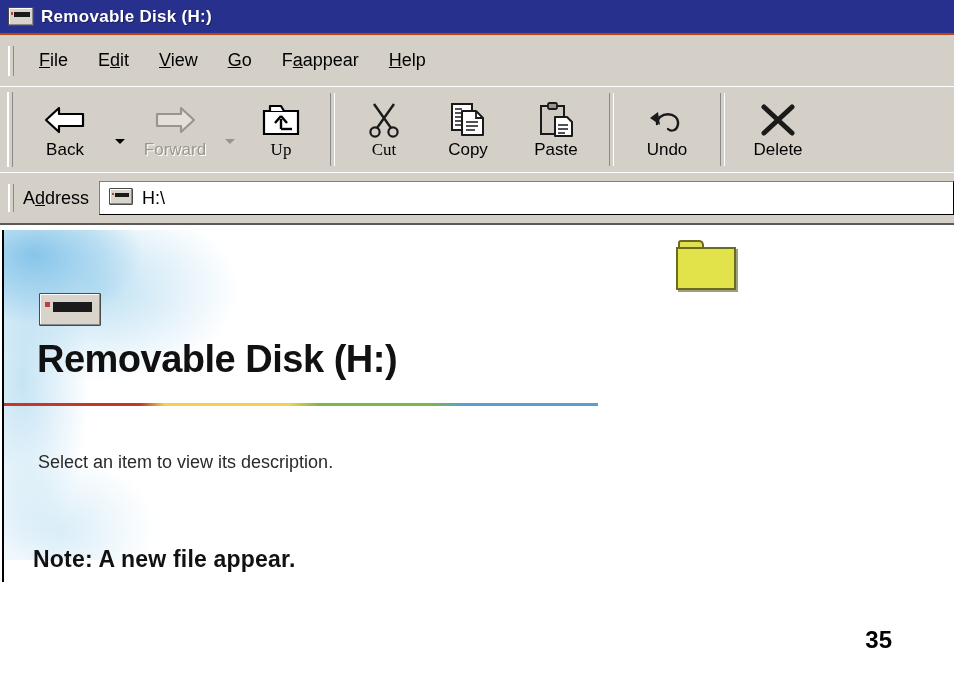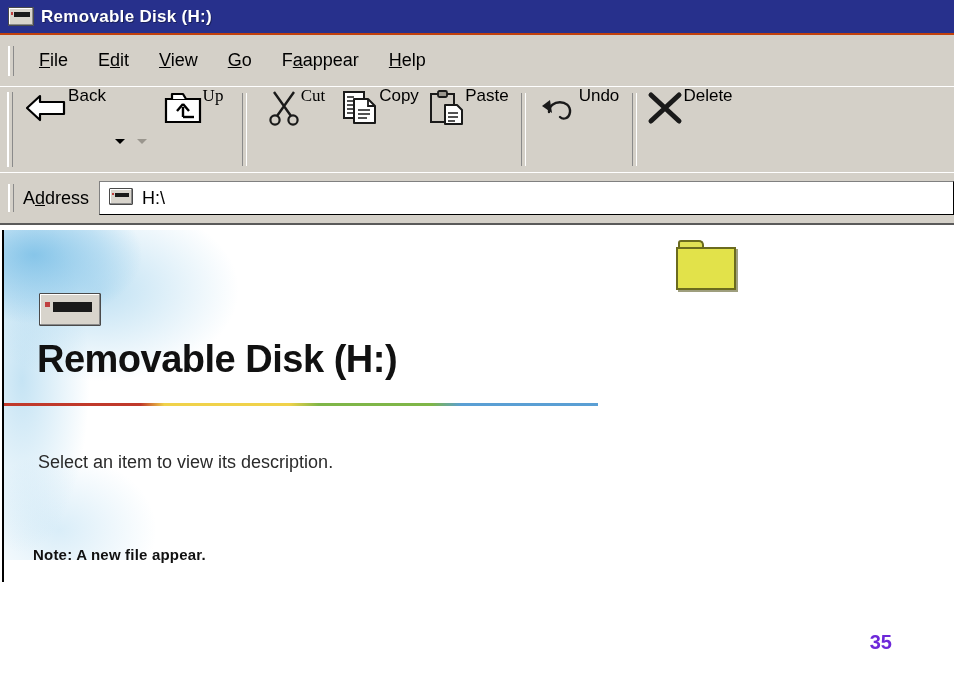--- a/index.html
+++ b/index.html
@@ -126,21 +126,22 @@
   }
   #toolbar .tb-gripper {
     width: 3px; margin: 5px 8px 5px 7px;
     border-left: 2px solid #ffffff;
     border-right: 1px solid #8a8a8a;
     flex: 0 0 auto;
   }
   .tb-btn {
     width: 88px;
     display: flex;
-    flex-direction: row;
+    flex-direction: column;
+    align-items: center;
     justify-content: center;
     flex: 0 0 auto;
     cursor: default;
   }
   .tb-btn.narrow { width: 80px; font-family: Liberation Serif, serif; }
   .tb-btn .ico {
     height: 42px;
     display: flex;
     align-items: center;
     justify-content: center;
@@ -315,32 +316,32 @@
     background: #e2e24a;
     border: 2px solid #6b6b1e;
     box-sizing: border-box;
     box-shadow: 2px 2px 0 rgba(80,80,20,0.55);
   }
 
   
   #note-text {
     position: absolute;
     left: 33px; top: 546px;
-    font-size: 15px;
+    font-size: 23px;
     font-weight: bold;
     color: #111111;
     letter-spacing: 0.2px;
     white-space: nowrap;
   }
   #page-number {
     position: absolute;
     right: 62px; bottom: 22px;
-    font-size: 20px;
+    font-size: 24px;
     font-weight: bold;
-    color: #6d28d9;
+    color: #000000;
   }
 </style>
 </head>
 <body>
 
 <div id="page">
 
   <div id="explorer-window">
 
     <div id="title-bar">
@@ -374,20 +375,28 @@
           <svg width="44" height="30" viewBox="0 0 44 30">
             <path d="M16 3 L3 15 L16 27 L16 21 L40 21 L40 9 L16 9 Z" fill="#ffffff" stroke="#000000" stroke-width="2.2" stroke-linejoin="round"></path>
           </svg>
         </span>
         <span class="lbl">Back</span>
       </div>
       <div class="tb-drop">
           <i></i>
         </div>
 
+      <div class="tb-btn disabled">
+        <span class="ico">
+          <svg width="44" height="30" viewBox="0 0 44 30">
+            <path d="M28 3 L41 15 L28 27 L28 21 L4 21 L4 9 L28 9 Z" fill="#e4e0d8" stroke="#9a968e" stroke-width="2.2" stroke-linejoin="round"></path>
+          </svg>
+        </span>
+        <span class="lbl">Forward</span>
+      </div>
       <div class="tb-drop disabled">
           <i></i>
         </div>
 
       <div class="tb-btn narrow">
         <span class="ico">
           <svg width="40" height="34" viewBox="0 0 40 34">
             <path d="M3 8 L3 31 L37 31 L37 8 Z" fill="#ffffff" stroke="#000000" stroke-width="2.2"></path>
             <path d="M9 8 L9 3 L20 3 L23 8" fill="#ffffff" stroke="#000000" stroke-width="2.2" stroke-linejoin="round"></path>
             <path d="M20 26 L20 16 M20 13 L14 20 M20 13 L26 20" stroke="#000000" stroke-width="2.4" fill="none"></path>

